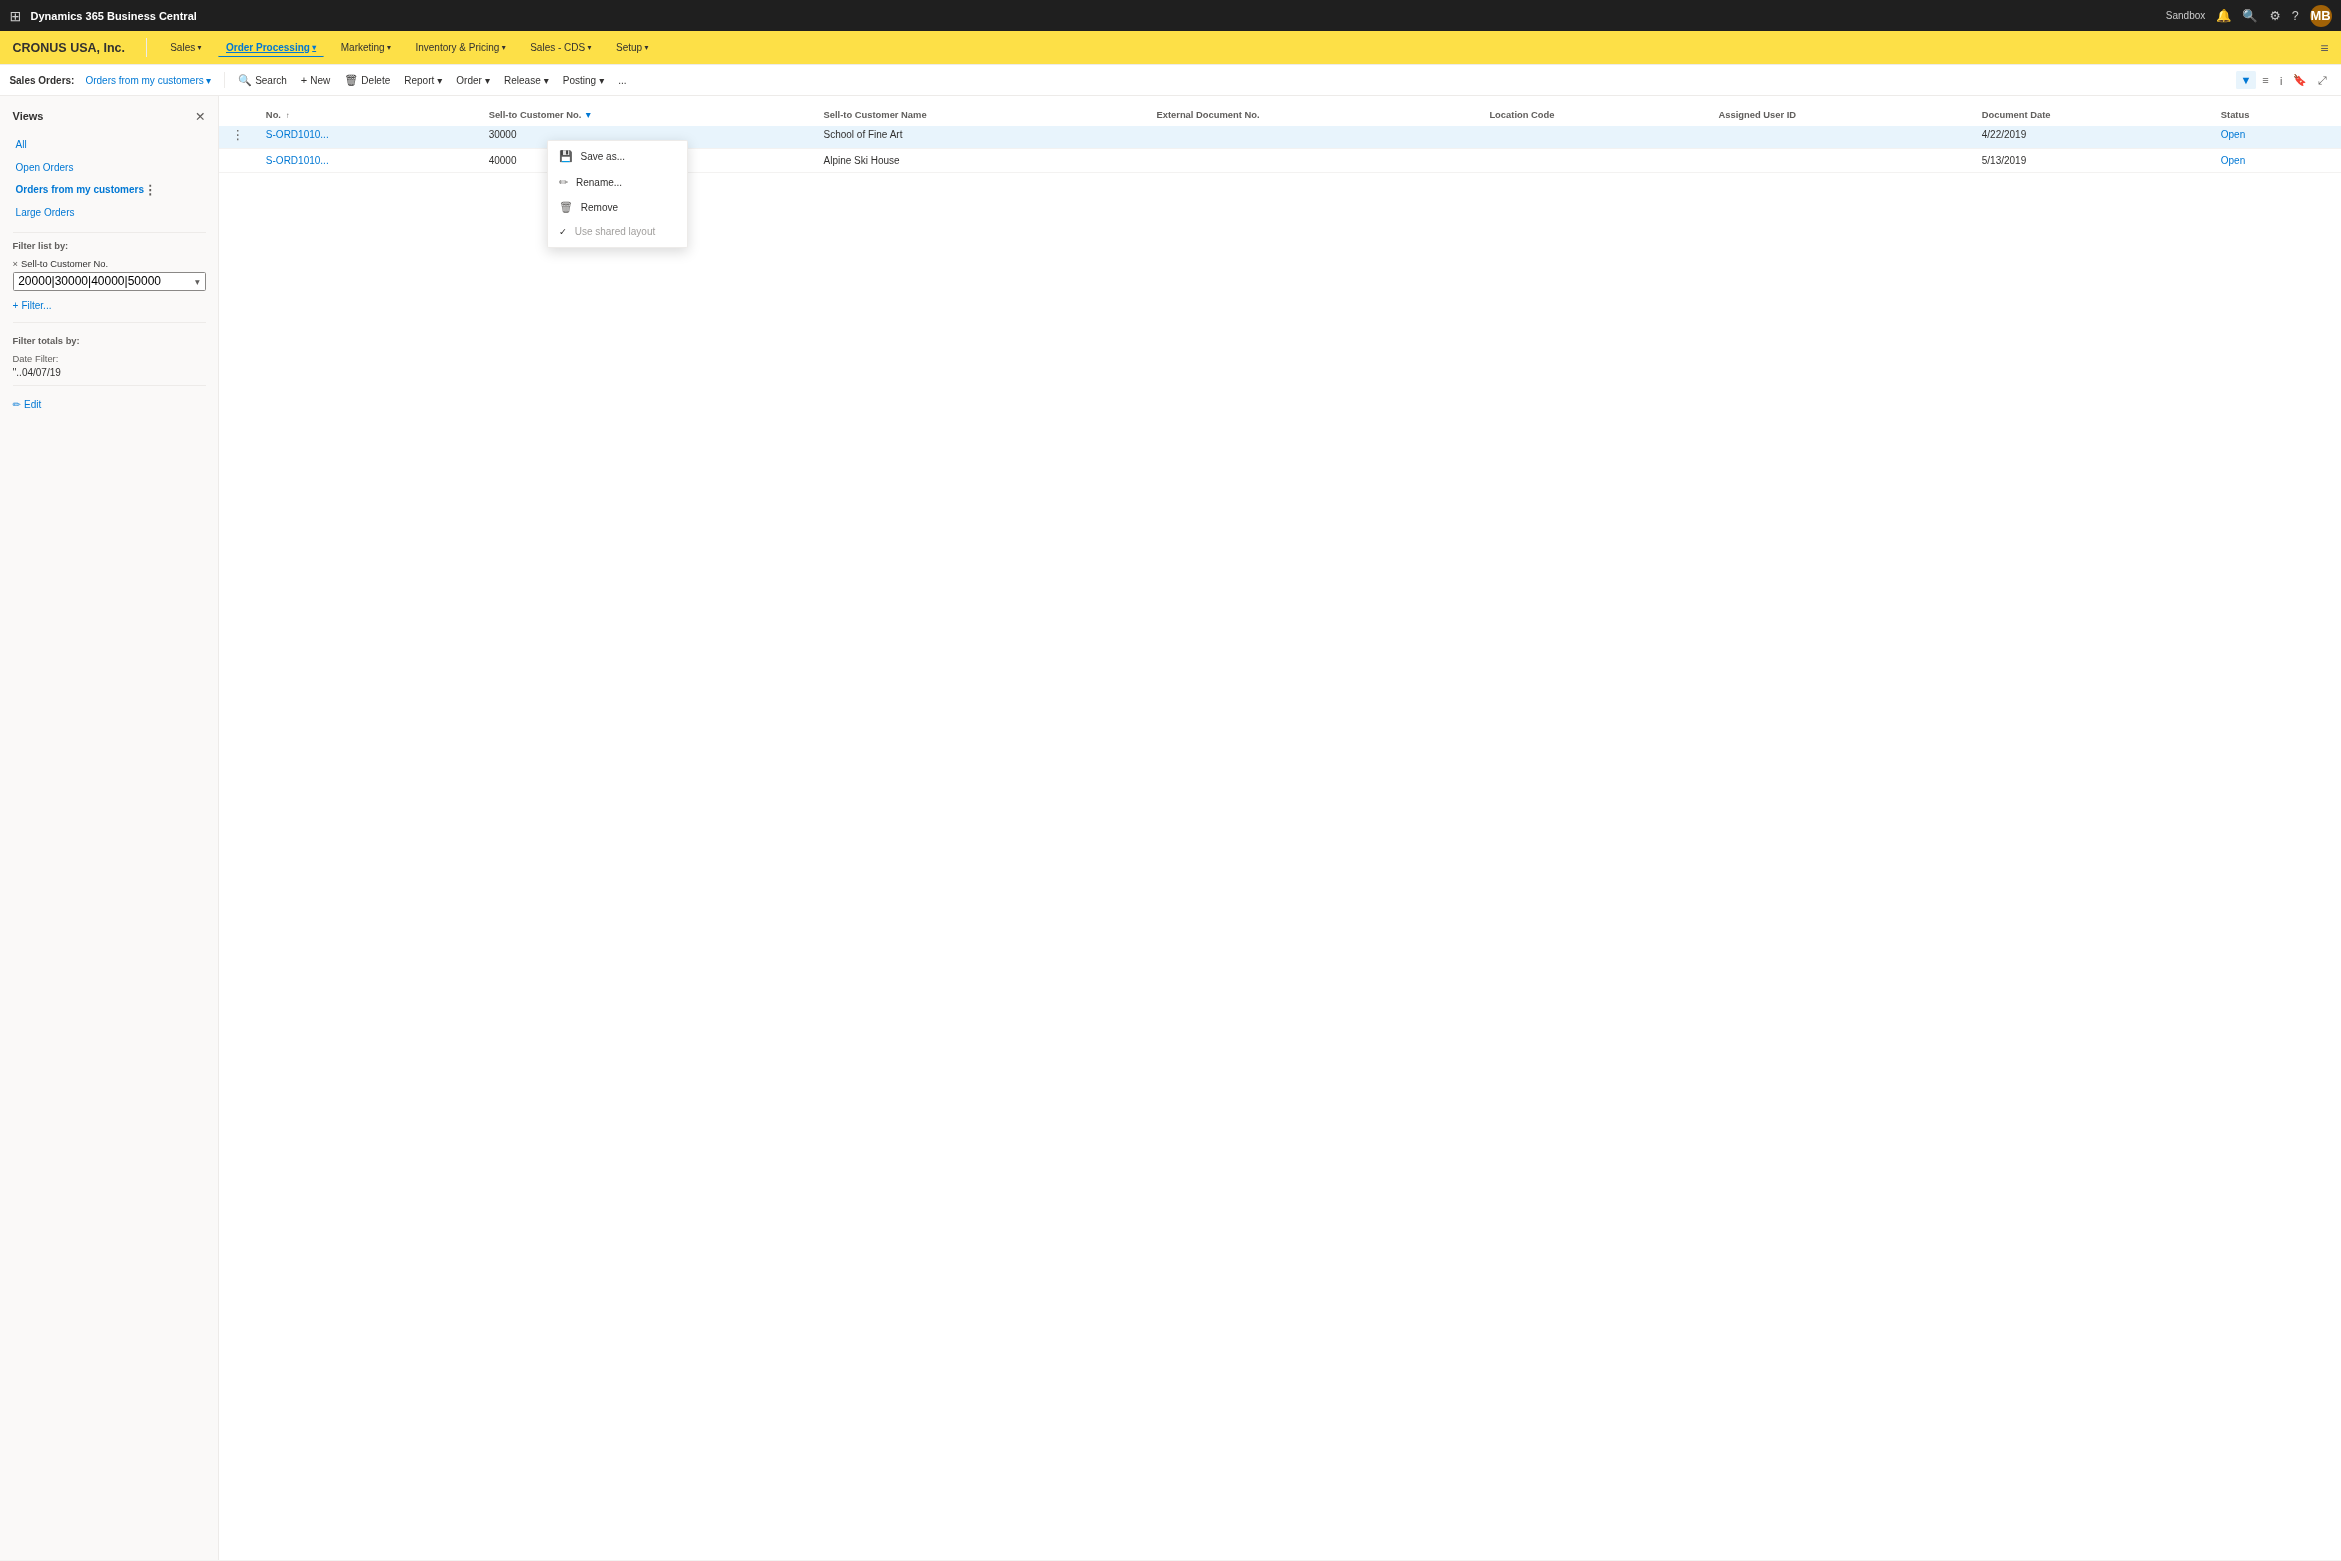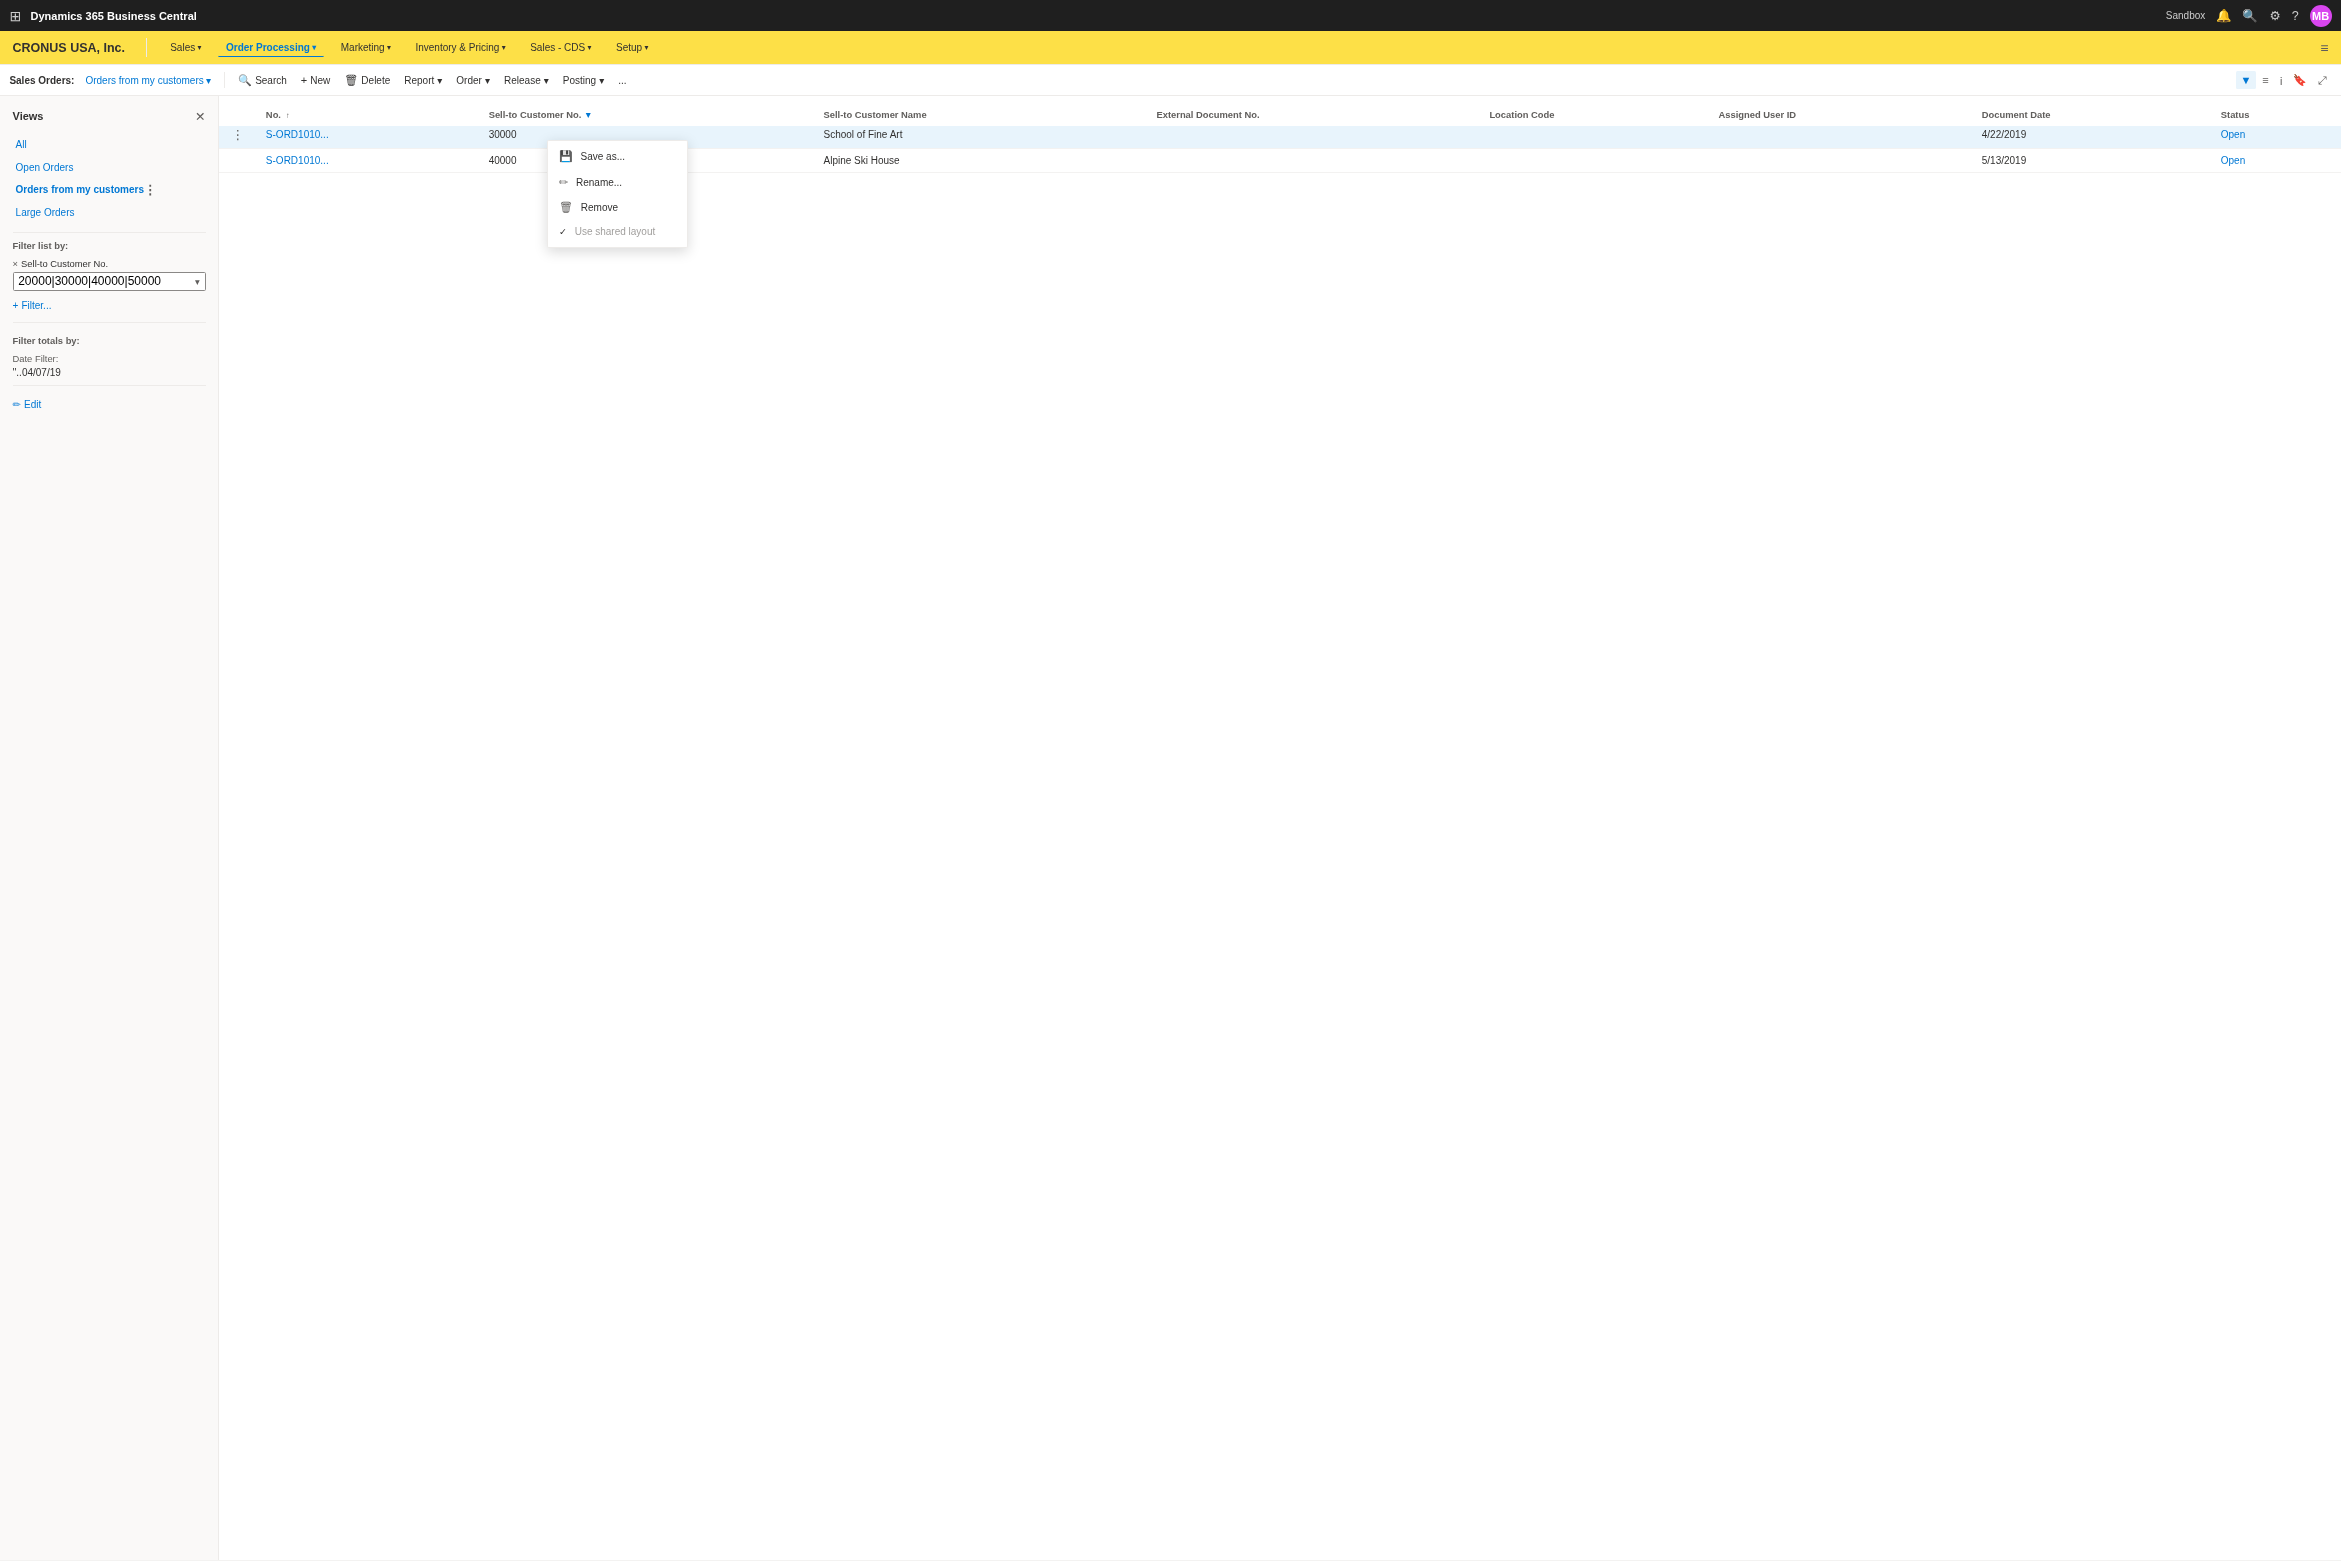--- a/index.html
+++ b/index.html
@@ -14,23 +14,23 @@
       align-items: center;
       padding: 0 9.4px;
       gap: 9.4px;
     }
     .top-bar-title { font-size: 11px; font-weight: 600; flex: 1; }
     .top-bar-right { display: flex; align-items: center; gap: 11px; }
     .top-bar-sandbox { font-size: 10px; color: #ccc; }
     .top-bar-icon { color: #ccc; font-size: 12.5px; cursor: pointer; }
     .avatar {
       width: 22px; height: 22px; border-radius: 50%;
-      background: #d946ef; color: white;
+      background: #a16207; color: white;
       display: flex; align-items: center; justify-content: center;
-      font-size: 11px; font-weight: 700;
+      font-size: 13px; font-weight: 700;
     }
     .waffle-icon { color: #ccc; font-size: 14px; cursor: pointer; }
 
     
     .secondary-nav {
       background: #fde047;
       height: 34px;
       display: flex;
       align-items: center;
       padding: 0 12.5px;
@@ -40,21 +40,21 @@
     .company-name { font-size: 12.5px; font-weight: 600; color: #323130; margin-right: 6.2px; }
     .nav-divider { width: 0.8px; height: 19px; background: #edebe9; margin: 0 6.2px; }
     .nav-item {
       padding: 3.1px 7.8px;
       font-size: 10px;
       color: #323130;
       cursor: pointer;
       border-radius: 1.6px;
       display: flex; align-items: center; gap: 2.3px;
     }
-    .nav-item.active { font-weight: 600; color: #0078d4; border-bottom: 1.6px solid #0078d4; }
+    .nav-item.active { font-weight: 600; color: #0078d4; border-bottom: 1.6px solid #0078d4; text-decoration: underline; }
     .nav-chevron { font-size: 7.8px; }
     .nav-hamburger { margin-left: auto; font-size: 14px; cursor: pointer; color: #605e5c; }
 
     
     .toolbar {
       background: white;
       height: 31px;
       display: flex;
       align-items: center;
       padding: 0 9.4px;

